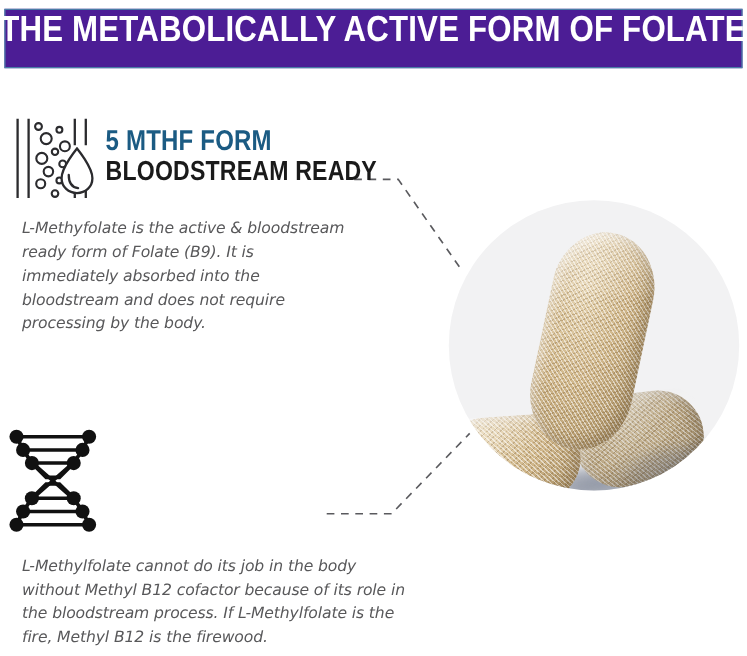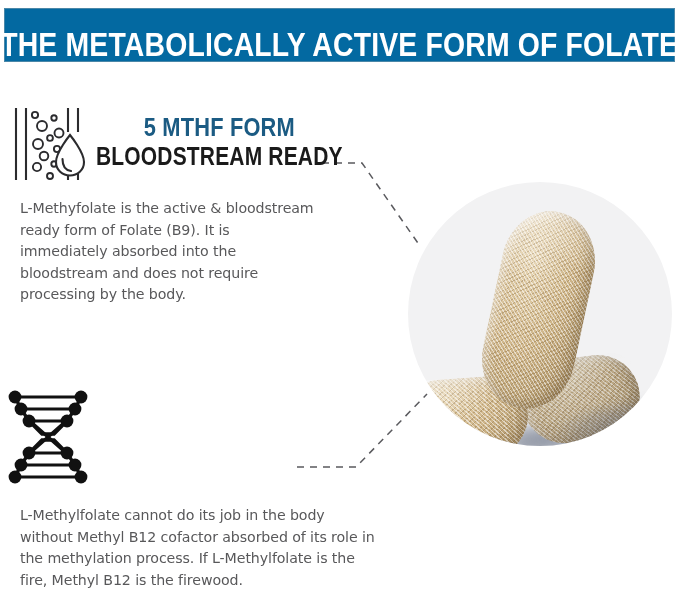--- a/index.html
+++ b/index.html
@@ -16,25 +16,25 @@
     -webkit-font-smoothing: antialiased;
   }
 
   
   .banner {
     position: absolute;
     left: 4px;
     top: 8px;
     width: 671px;
     height: 54px;
-    background: #0369a1;
+    background: #4c1d95;
     border: 1px solid #4a87a8;
     box-sizing: border-box;
     display: flex;
-    align-items: flex-end;
+    align-items: flex-start;
     justify-content: center;
   }
   .banner-title {
     color: #ffffff;
     font-family: "Liberation Sans Narrow", "Liberation Sans", sans-serif;
     font-weight: bold;
     font-size: 33px;
     letter-spacing: 0.2px;
     line-height: 1;
     transform: scaleX(0.86);
@@ -45,21 +45,20 @@
   
   .block {
     position: absolute;
   }
   #block-mthf { left: 0; top: 100px; width: 400px; }
   #block-b12  { left: 0; top: 385px; width: 430px; }
 
   .block-head {
     display: flex;
     align-items: flex-start;
-    text-align: center;
   }
 
   .icon-wrap {
     width: 96px;
     flex: 0 0 96px;
     display: flex;
     justify-content: center;
     padding-top: 4px;
   }
 
@@ -92,20 +91,21 @@
   }
 
   .body-text {
     margin: 14px 0 0 20px;
     width: 300px;
     font-family: "DejaVu Sans", sans-serif;
     font-size: 14.2px;
     line-height: 1.52;
     color: #58585a;
     letter-spacing: -0.1px;
+    font-style: italic;
   }
   #block-b12 .body-text {
     width: 360px;
     margin-top: 20px;
   }
 
   
   .icon-svg { display: block; }
 
   
@@ -279,14 +279,14 @@
           <circle cx="25" cy="64" r="6.4"></circle>
           <circle cx="63" cy="64" r="6.4"></circle>
           <circle cx="17" cy="76" r="6.4"></circle>
           <circle cx="71" cy="76" r="6.4"></circle>
           <circle cx="11" cy="88" r="6.4"></circle>
           <circle cx="77" cy="88" r="6.4"></circle>
         </g>
       </svg>
     </div>
   </div>
-  <p class="body-text">L-Methylfolate cannot do its job in the body without Methyl B12 cofactor absorbed of its role in the methylation process. If L-Methylfolate is the fire, Methyl B12 is the firewood.</p>
+  <p class="body-text">L-Methylfolate cannot do its job in the body without Methyl B12 cofactor because of its role in the bloodstream process. If L-Methylfolate is the fire, Methyl B12 is the firewood.</p>
 </div>
 
 </body></html>

